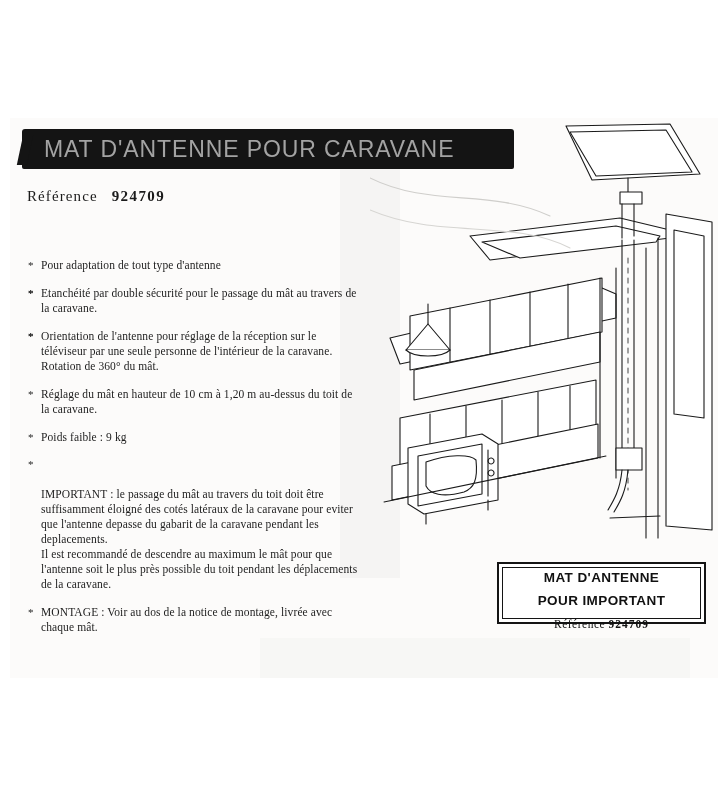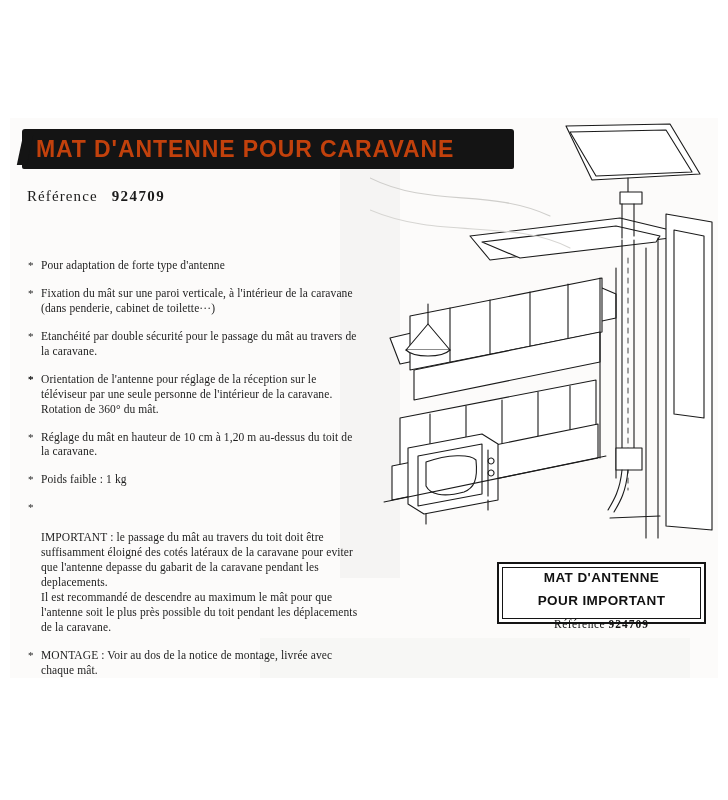--- a/index.html
+++ b/index.html
@@ -48,25 +48,25 @@
     position: absolute;
     left: -2px;
     top: 6px;
     width: 10px;
     height: 30px;
     background: #141414;
     transform: skewX(-12deg);
   }
   .title-text {
     position: absolute;
-    left: 14px;
+    left: 22px;
     top: 7px;
-    color: #c2410c;
+    color: #a3a3a3;
     font-family: "Liberation Sans", sans-serif;
-    font-weight: bold;
+    font-weight: normal;
     font-size: 23px;
     letter-spacing: .9px;
     white-space: nowrap;
   }
 
   .reference {
     position: absolute;
     left: 17px;
     top: 70px;
     font-family: "Liberation Serif", serif;
@@ -167,44 +167,43 @@
       <div class="title-text">MAT D'ANTENNE POUR CARAVANE</div>
     </div>
 
     <div class="reference">
       <span>Référence</span><span class="ref-num">924709</span>
     </div>
 
     <div class="features">
       <div class="feat">
         <span class="star">*</span>
-        <span>Pour adaptation de forte type d'antenne</span>
-      </div>
-      <div class="feat">
-        <span class="star">*</span>
-        <span>Fixation du mât sur une paroi verticale, à l'intérieur de la caravane (dans penderie, cabinet de toilette···)</span>
+        <span>Pour adaptation de tout type d'antenne</span>
+      </div>
+      <div class="feat">
+        <span class="star">*</span>
       </div>
       <div class="feat">
         <span class="star">*</span>
         <span>Etanchéité par double sécurité pour le passage du mât au travers de la caravane.</span>
       </div>
       <div class="feat">
         <span class="star">*</span>
       </div>
       <div class="feat">
         <span class="star">*</span>
         <span>Orientation de l'antenne pour réglage de la réception sur le téléviseur par une seule personne de l'intérieur de la caravane. Rotation de 360° du mât.</span>
       </div>
       <div class="feat">
         <span class="star">*</span>
         <span>Réglage du mât en hauteur de 10 cm à 1,20 m au-dessus du toit de la caravane.</span>
       </div>
       <div class="feat">
         <span class="star">*</span>
-        <span>Poids faible : 1 kg</span>
+        <span>Poids faible : 9 kg</span>
       </div>
       <div class="feat" style="white-space:pre-line;">
         <span class="star">*</span>
         <span>IMPORTANT : le passage du mât au travers du toit doit être suffisamment éloigné des cotés latéraux de la caravane pour eviter que l'antenne depasse du gabarit de la caravane pendant les deplacements.
     Il est recommandé de descendre au maximum le mât pour que l'antenne soit le plus près possible du toit pendant les déplacements de la caravane.</span>
       </div>
       <div class="feat">
         <span class="star">*</span>
         <span>MONTAGE : Voir au dos de la notice de montage, livrée avec chaque mât.</span>
       </div>

